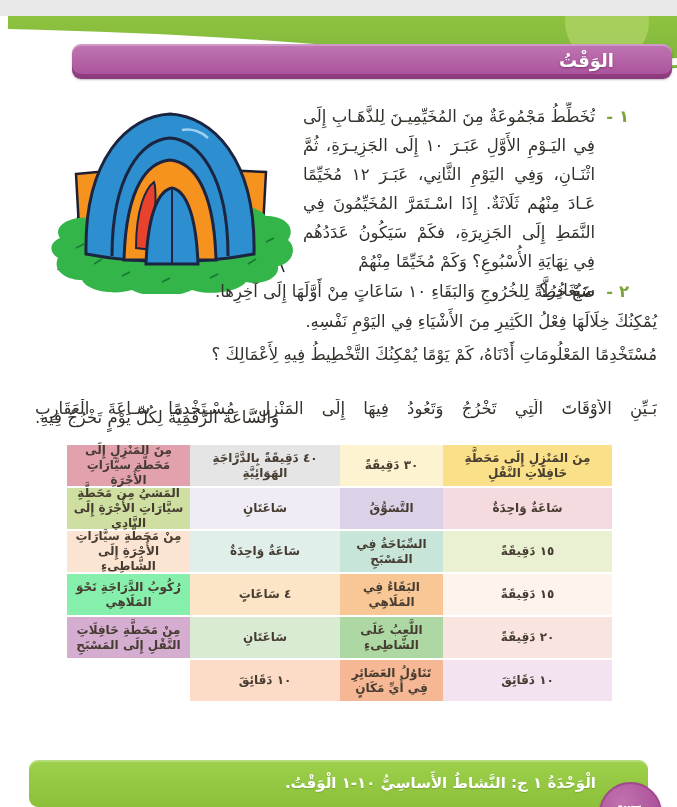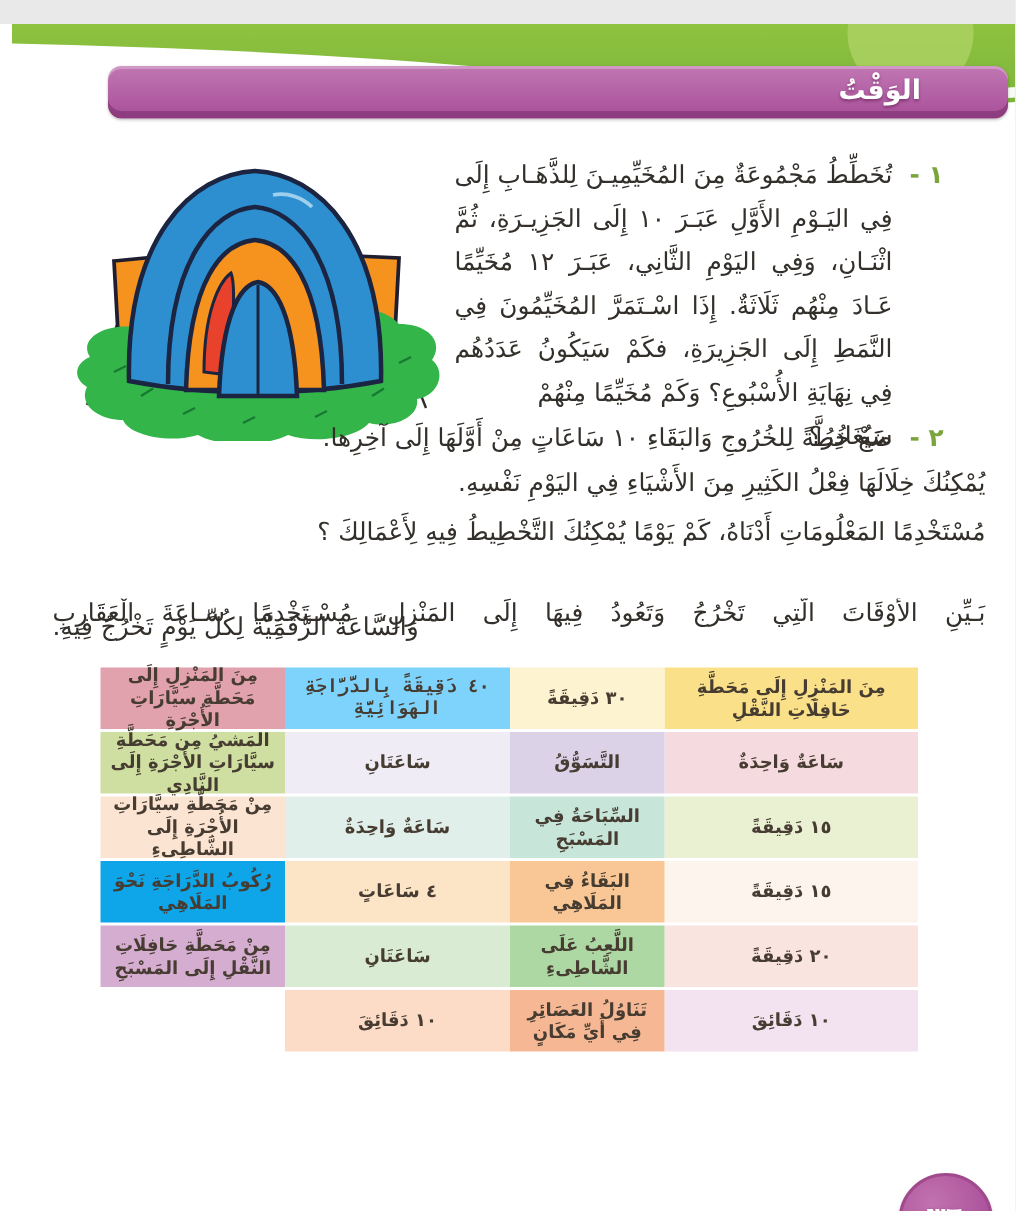--- a/index.html
+++ b/index.html
@@ -170,45 +170,48 @@
 
   <div class="free-line" style="top:296px;">يُمْكِنُكَ خِلَالَهَا فِعْلُ الكَثِيرِ مِنَ الأَشْيَاءِ فِي اليَوْمِ نَفْسِهِ.</div>
   <div class="free-line" style="top:329px;">مُسْتَخْدِمًا المَعْلُومَاتِ أَدْنَاهُ، كَمْ يَوْمًا يُمْكِنُكَ التَّخْطِيطُ فِيهِ لِأَعْمَالِكَ ؟</div>
   <div class="just-wide" style="top:383px;">بَـيِّنِ الأَوْقَاتَ الَّتِي تَخْرُجُ وَتَعُودُ فِيهَا إِلَى المَنْزِلِ، مُسْـتَخْدِمًا سـاعَةَ الْعَقَارِبِ</div>
   <div class="center-wide" style="top:392px;">وَالسَّاعَةَ الرَّقَمِيَّةَ لِكُلِّ يَوْمٍ تَخْرُجُ فِيهِ.</div>
 
   <div id="sched-table">
 
     <div class="cell" style="background-color: rgb(250, 225, 137);">مِنَ المَنْزِلِ إِلَى مَحَطَّةِ حَافِلَاتِ النَّقْلِ</div>
     <div class="cell" style="background-color: rgb(253, 243, 208);">٣٠ دَقِيقَةً</div>
-    <div class="cell" style="background-color: #7dd3fc; font-family: Liberation Mono, monospace;">٤٠ دَقِيقَةً بِالدَّرَّاجَةِ الهَوَائِيَّةِ</div>
+    <div class="cell" style="background-color: #e5e5e5;">٤٠ دَقِيقَةً بِالدَّرَّاجَةِ الهَوَائِيَّةِ</div>
 
     <div class="cell" style="background-color: rgb(226, 162, 173);">مِنَ المَنْزِلِ إِلَى مَحَطَّةِ سيَّارَاتِ الأُجْرَةِ</div>
     <div class="cell" style="background-color: rgb(245, 219, 223);">سَاعَةٌ وَاحِدَةٌ</div>
     <div class="cell" style="background-color: rgb(219, 210, 232);">التَّسَوُّقُ</div>
     <div class="cell" style="background-color: rgb(240, 236, 245);">سَاعَتَانِ</div>
 
     <div class="cell" style="background-color: rgb(207, 223, 161);">المَشيُ مِن مَحَطَّةِ سيَّارَاتِ الأُجْرَةِ إِلَى النَّادِي</div>
     <div class="cell" style="background-color: rgb(234, 241, 211);">١٥ دَقِيقَةً</div>
     <div class="cell" style="background-color: rgb(200, 229, 218);">السِّبَاحَةُ فِي المَسْبَحِ</div>
     <div class="cell" style="background-color: rgb(224, 239, 233);">سَاعَةٌ وَاحِدَةٌ</div>
 
     <div class="cell" style="background-color: rgb(252, 228, 211);">مِنْ مَحَطَّةِ سيَّارَاتِ الأُجْرَةِ إِلَى الشَّاطِىءِ</div>
     <div class="cell" style="background-color: rgb(253, 244, 237);">١٥ دَقِيقَةً</div>
     <div class="cell" style="background-color: rgb(249, 199, 149);">البَقَاءُ فِي المَلَاهِي</div>
     <div class="cell" style="background-color: rgb(252, 228, 199);">٤ سَاعَاتٍ</div>
 
-    <div class="cell" style="background-color: #0ea5e9;">رُكُوبُ الدَّرَاجَةِ نَحْوَ المَلَاهِي</div>
+    <div class="cell" style="background-color: #86efac;">رُكُوبُ الدَّرَاجَةِ نَحْوَ المَلَاهِي</div>
     <div class="cell" style="background-color: rgb(250, 228, 224);">٢٠ دَقِيقَةً</div>
     <div class="cell" style="background-color: rgb(173, 216, 164);">اللَّعِبُ عَلَى الشَّاطِىءِ</div>
     <div class="cell" style="background-color: rgb(217, 236, 211);">سَاعَتَانِ</div>
 
     <div class="cell" style="background-color: rgb(213, 173, 208);">مِنْ مَحَطَّةِ حَافِلَاتِ النَّقْلِ إِلَى المَسْبَحِ</div>
     <div class="cell" style="background-color: rgb(243, 227, 240);">١٠ دَقَائِقَ</div>
     <div class="cell" style="background-color: rgb(245, 183, 148);">تَنَاوُلُ العَصَائِرِ فِي أَيِّ مَكَانٍ</div>
     <div class="cell" style="background-color: rgb(252, 220, 199);">١٠ دَقَائِقَ</div>
   </div>
 
+  <div id="footer-bar">
+    <span class="ftext">الْوَحْدَةُ ١ ج: النَّشاطُ الأَساسِيُّ ١٠-١ الْوَقْتُ.</span>
+  </div>
   <div id="page-circle">
     <span class="pnum">٣٦</span>
   </div>
 
 </div>
 
 </body></html>

